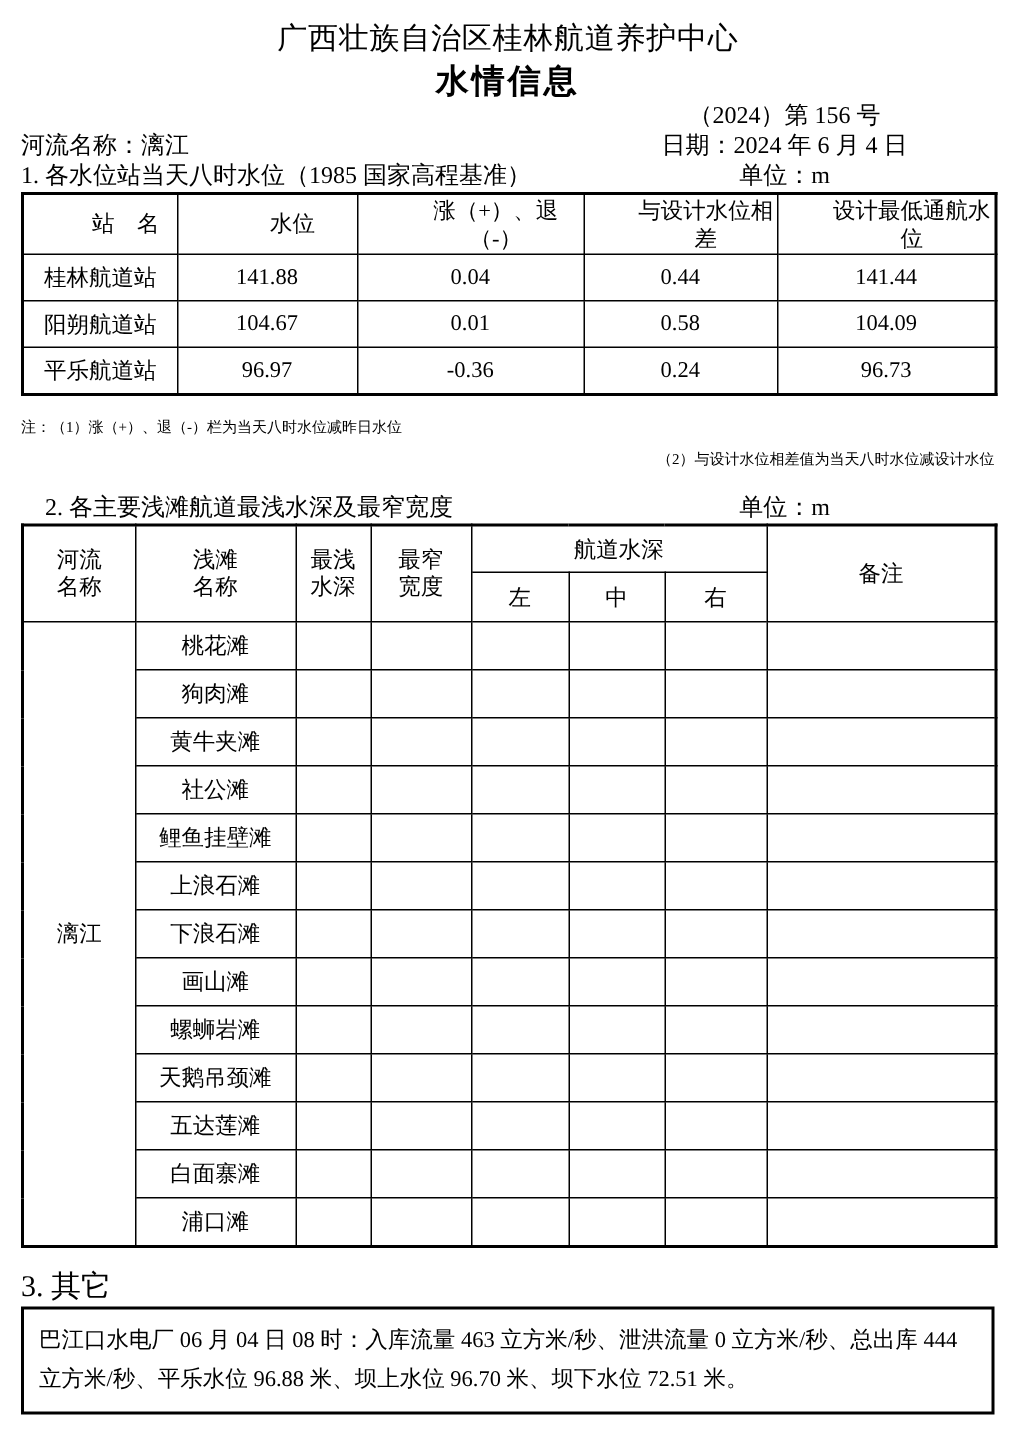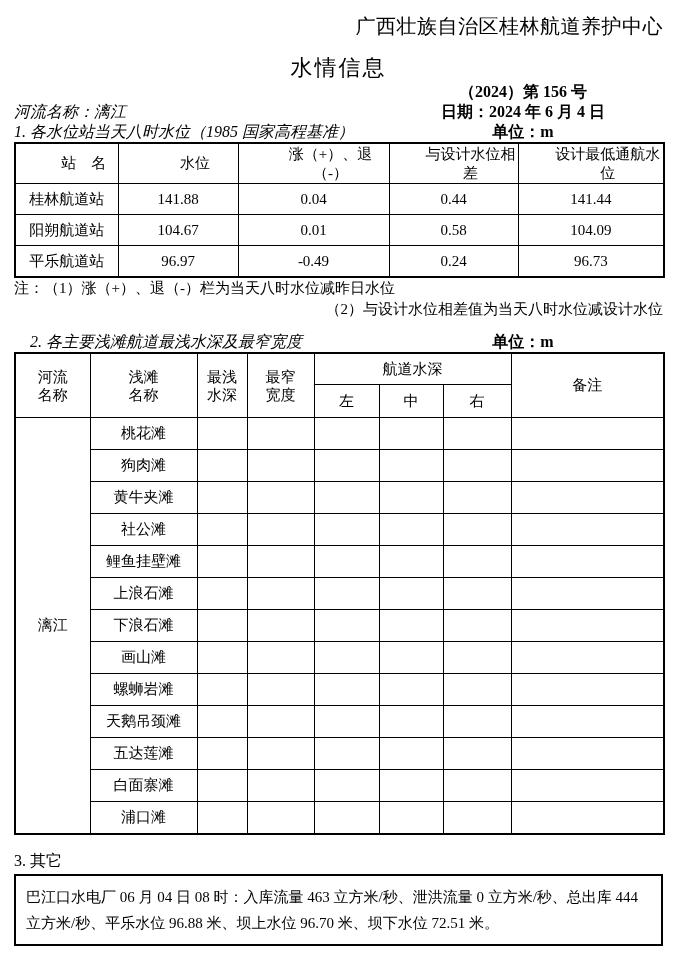--- a/index.html
+++ b/index.html
@@ -2,42 +2,42 @@
 <html><head>
 <meta charset="utf-8">
 <style>
   html,body{margin:0;padding:0;background:#ffffff;}
   body{
     width:677px;height:962px;overflow:hidden;color:#000;
     font-family:"Liberation Serif","DejaVu Serif",serif;
   }
   .page{padding:14px 14px 0 14px;}
 
-  .org-title{font-size:20px;line-height:24px;text-align:right;letter-spacing:0.5px;}
-  .doc-title{font-size:22px;line-height:28px;margin-top:16px;text-align:center;font-weight:normal;letter-spacing:2px;}
-
-  .right-block{width:280px;margin-left:auto;text-align:center;font-size:16px;line-height:20px;font-weight:bold;}
+  .org-title{font-size:20px;line-height:24px;text-align:center;letter-spacing:0.5px;}
+  .doc-title{font-size:22px;line-height:28px;margin-top:2px;text-align:center;font-weight:bold;letter-spacing:2px;}
+
+  .right-block{width:280px;margin-left:auto;text-align:center;font-size:16px;line-height:20px;}
   .flex-row{display:flex;justify-content:space-between;align-items:baseline;}
-  .flex-row .left-text{font-size:16px;line-height:20px;white-space:nowrap;font-style:italic;}
+  .flex-row .left-text{font-size:16px;line-height:20px;white-space:nowrap;}
 
   table{border-collapse:collapse;table-layout:fixed;width:649px;border:2px solid #000;}
   th,td{border:1px solid #000;text-align:center;font-size:15px;font-weight:normal;
         padding:0 2px;overflow:hidden;}
   .t1 th{height:39px;padding-left:36px;}
   .t1 td{height:30px;margin-top:38px;}
   .t2 .h1 th{height:30px;}
   .t2 .h2 th{height:32px;}
   .t2 td{height:31px;}
   th.multiline{white-space:pre-line;line-height:18px;margin-left:32px;}
 
-  .notes{font-size:15px;line-height:21px;margin-top:0;}
+  .notes{font-size:10px;line-height:21px;margin-top:11px;}
   .notes .note-2{padding-left:31px;text-align:right;}
 
   .section-title-row{margin-top:12px;margin-left:16px;}
-  .section3-title{font-size:16px;line-height:20px;margin-top:16px;}
+  .section3-title{font-size:20px;line-height:20px;margin-top:16px;}
   .other-box{
     width:625px;border:2px solid #000;margin-top:3px;
     padding:8px 10px;font-size:15px;line-height:26px;
   }
 </style>
 </head>
 <body>
 
 <div class="page">
 
@@ -82,21 +82,21 @@
     <tr>
       <td>阳朔航道站</td>
       <td>104.67</td>
       <td>0.01</td>
       <td>0.58</td>
       <td>104.09</td>
     </tr>
     <tr>
       <td>平乐航道站</td>
       <td>96.97</td>
-      <td>-0.49</td>
+      <td>-0.36</td>
       <td>0.24</td>
       <td>96.73</td>
     </tr>
   </tbody>
     </table>
 
   <div class="notes">
     <div class="note-1">注：（1）涨（+）、退（-）栏为当天八时水位减昨日水位</div>
     <div class="note-2">（2）与设计水位相差值为当天八时水位减设计水位</div>
   </div>

